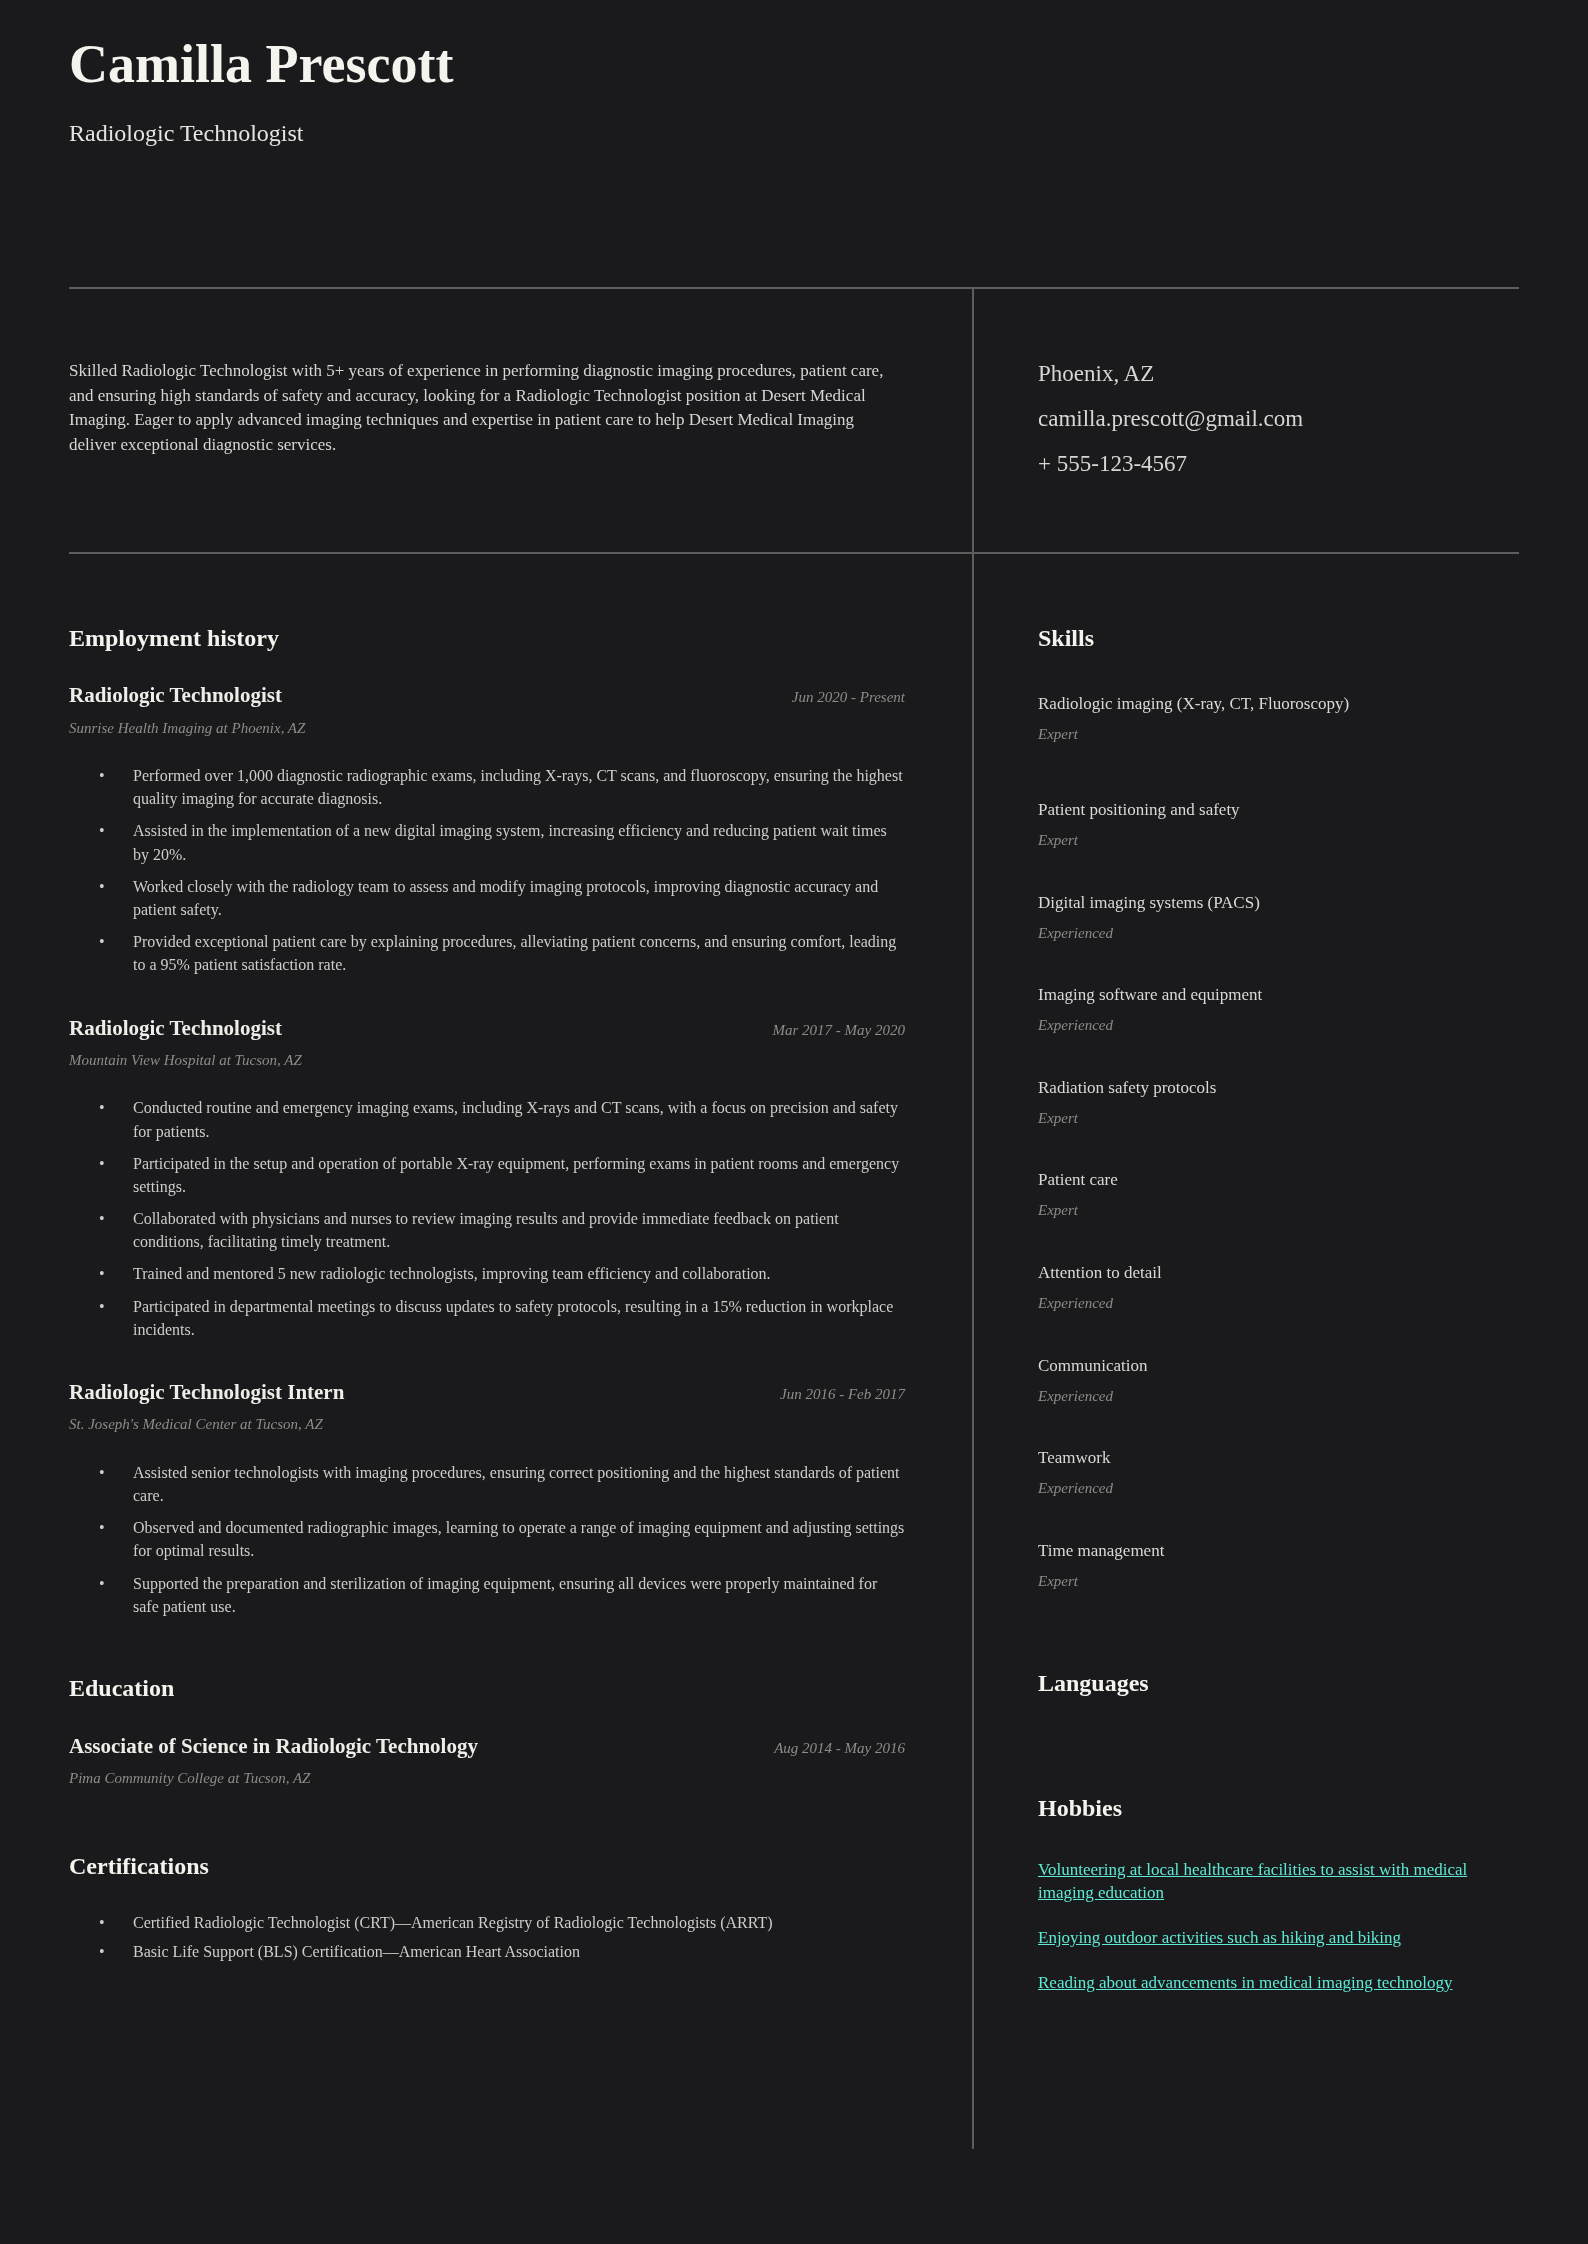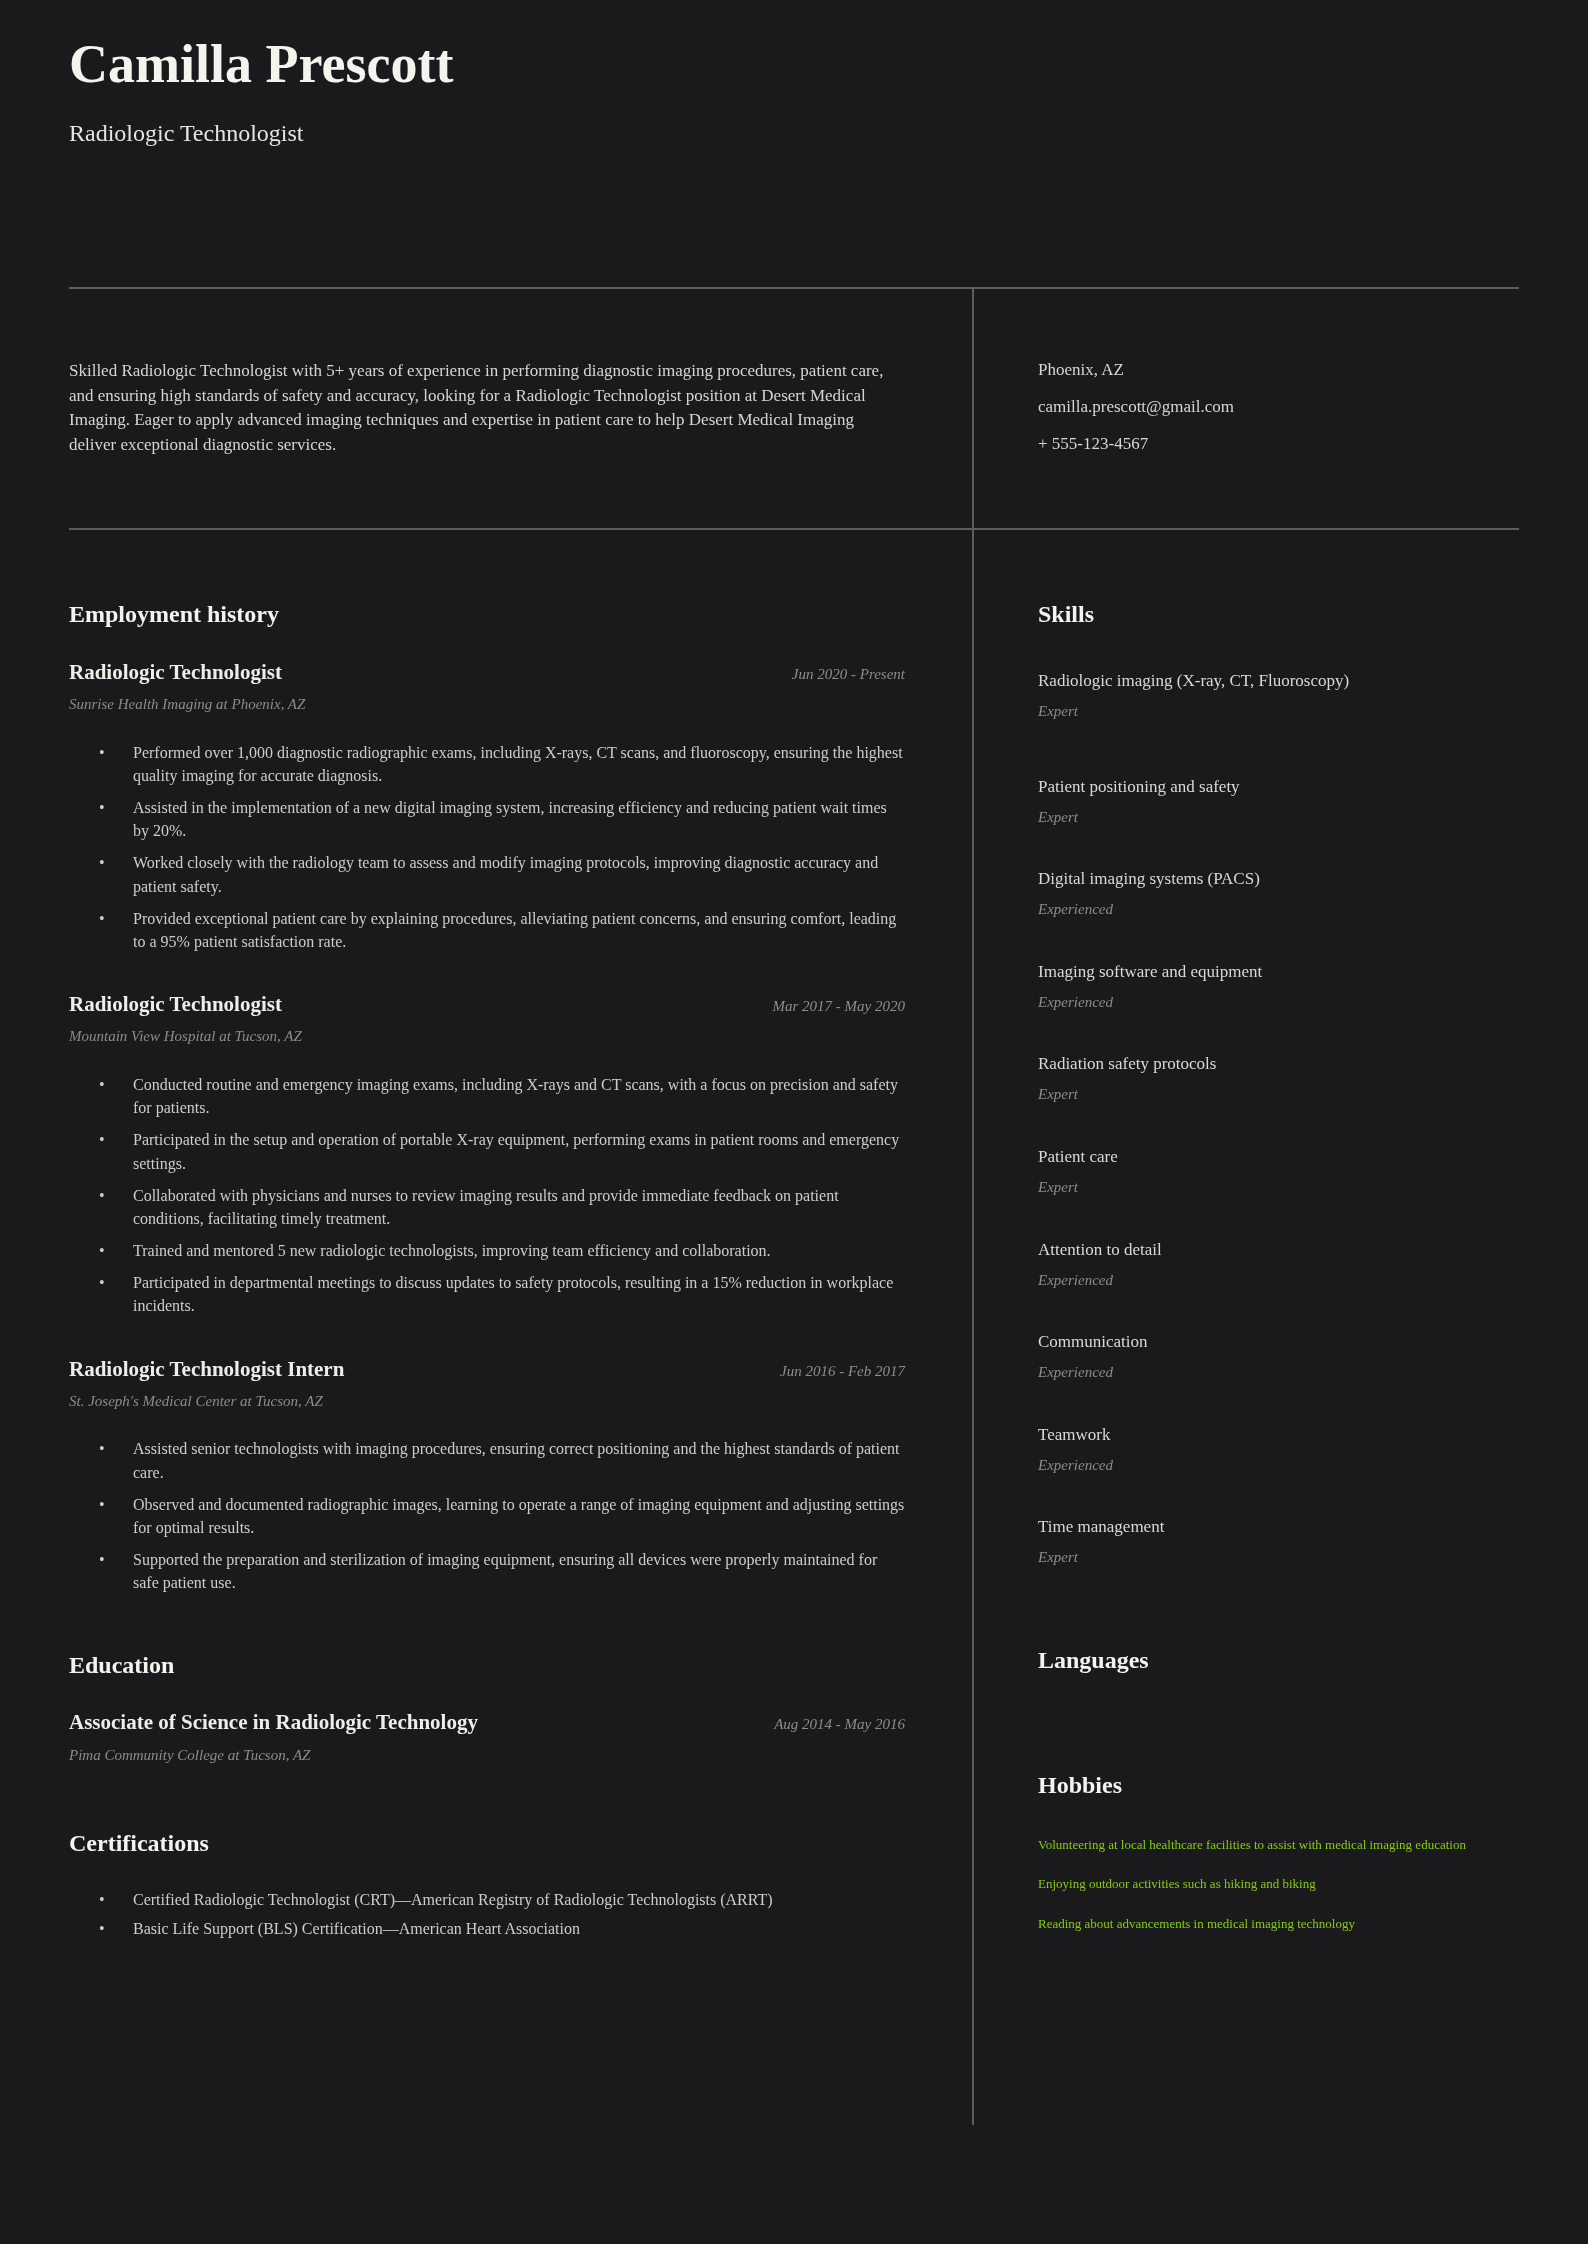--- a/index.html
+++ b/index.html
@@ -29,21 +29,21 @@
     line-height: 1.2;
   }
   .divider { height: 2px; background: var(--divider, #5d5d5d); margin: 0 69px; }
   .divider-top { margin-top: 139px; }
 
   
   .intro-row { display: flex; margin: 0 69px; min-height: 234px; }
   .intro-left { flex: 0 0 903px; padding: 70px 67px 58px 0; }
   .intro-right { flex: 1; border-left: 2px solid var(--divider, #5d5d5d); padding: 70px 0 58px 64px; }
   .summary { font-size: 17px; line-height: 1.45; color: var(--body, #d8d6d2); }
-  .contact-line { font-size: 17px; line-height: 1.3; margin-bottom: 15px; color: var(--body, #d8d6d2); }
+  .contact-line { font-size: 23px; line-height: 1.3; margin-bottom: 15px; color: var(--body, #d8d6d2); }
 
   
   .main-row { display: flex; margin: 0 69px; min-height: 1595px; align-items: stretch; }
   .main-left { flex: 0 0 903px; padding: 70px 67px 0 0; }
   .main-right { flex: 1; border-left: 2px solid var(--divider, #5d5d5d); padding: 70px 0 0 64px; }
 
   .section-heading {
     font-size: 24px;
     font-weight: 700;
     color: var(--heading, #f3f1ec);
@@ -73,21 +73,21 @@
   .section-certifications ul.bullets li { margin-bottom: 6px; }
 
   
   .skill-item, .lang-item { margin-bottom: 23px; }
   .skills-list div.skill-item:nth-of-type(1) { margin-bottom: 54px; }
   .skill-name, .lang-name { font-size: 17px; color: #dbd9d5; line-height: 1.3; margin-top: 41px; }
   .skill-level, .lang-level { font-size: 15px; font-style: italic; color: var(--muted, #8e8c88); margin-top: 10px; line-height: 1.3; }
   .section-languages { margin-top: 78px; }
   .section-hobbies { margin-top: 96px; }
   .section-languages .section-heading, .section-hobbies .section-heading { margin-bottom: 36px; }
-  .hobby-item { font-size: 13px; line-height: 1.35; color: #84cc16; margin-bottom: 22px; }
+  .hobby-item { font-size: 17px; line-height: 1.35; color: #5eead4; margin-bottom: 22px; text-decoration: underline; }
 </style>
 </head>
 <body>
 
 <div class="page">
 
   <header class="header">
     <h1 class="name">Camilla Prescott</h1>
     <div class="subtitle">Radiologic Technologist</div>
   </header>

